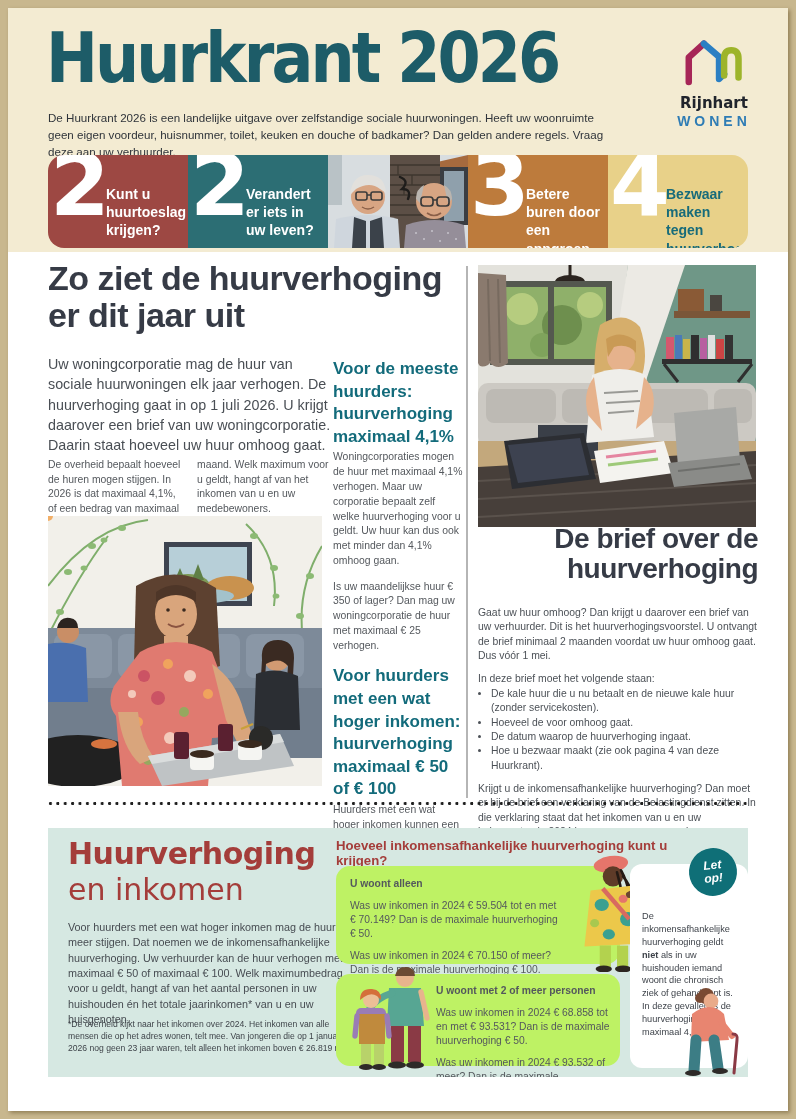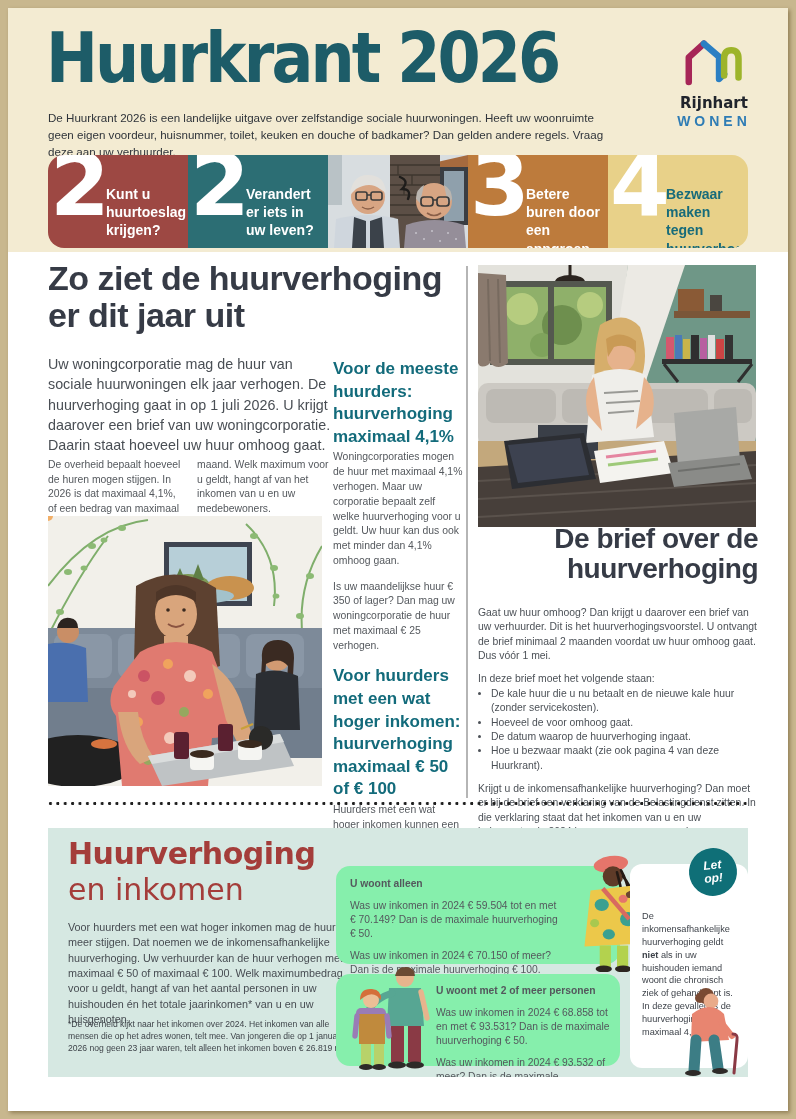--- a/index.html
+++ b/index.html
@@ -52,21 +52,21 @@
      background-image:radial-gradient(circle at 2.5px 2.5px,#1e1e1e 1.4px,transparent 1.7px);
      background-size:7.4px 5px;background-repeat:repeat-x;}
 
   
   .mint{position:absolute;left:40px;top:820px;width:700px;height:249px;background:#d6e8e2;overflow:hidden;}
   .mint-title-bold{position:absolute;left:20px;top:8px;font-family:"DejaVu Sans",sans-serif;font-weight:bold;font-size:30px;letter-spacing:-.5px;color:#a43d3a;}
   .mint-title-light{position:absolute;left:20px;top:44px;font-family:"DejaVu Sans",sans-serif;font-size:30px;color:#a43d3a;}
   .mint-body{position:absolute;left:20px;top:92px;width:276px;font-size:10.8px;line-height:1.42;color:#474c52;}
   .mint-foot{position:absolute;left:20px;top:190px;width:290px;font-size:8.6px;line-height:1.4;color:#3f444a;}
   .qa-heading{position:absolute;left:288px;top:10px;width:385px;font-size:13.2px;font-weight:bold;color:#a43d3a;}
-  .card{position:absolute;background:#86efac;border-radius:14px;}
+  .card{position:absolute;background:#bef264;border-radius:14px;}
   .card1{left:288px;top:38px;width:284px;height:98px;padding:11px 14px;box-sizing:border-box;}
   .card2{left:288px;top:146px;width:284px;height:92px;padding:10px 4px 10px 100px;box-sizing:border-box;}
   .card-title{font-size:11px;font-weight:bold;color:#272c33;margin:0 0 3px;}
   .card p{margin:0 0 8px;font-size:10.3px;line-height:1.36;color:#54585d;width:212px;}
   .card2 p{width:176px;}
   .person1{position:absolute;left:522px;top:26px;width:94px;height:118px;}
   .person2{position:absolute;left:294px;top:136px;width:102px;height:106px;}
   .letop-card{position:absolute;left:582px;top:36px;width:118px;height:204px;background:#fff;border-radius:12px;}
   .letop-text{position:absolute;left:594px;top:82px;width:100px;font-size:9.2px;line-height:1.4;color:#3e434a;}
   .letop-badge{position:absolute;left:641px;top:20px;width:48px;height:48px;border-radius:50%;background:#0f6f77;
@@ -338,20 +338,21 @@
   </div>
 
   <div class="dotline"></div>
 
   <div class="mint">
     <div class="mint-title-bold">Huurverhoging</div>
     <div class="mint-title-light">en inkomen</div>
     <div class="mint-body">Voor huurders met een wat hoger inkomen mag de huur meer stijgen. Dat noemen we de inkomensafhankelijke huurverhoging. Uw verhuurder kan de huur verhogen met maximaal € 50 of maximaal € 100. Welk maximumbedrag voor u geldt, hangt af van het aantal personen in uw huishouden én het totale jaarinkomen* van u en uw huisgenoten.</div>
     <div class="mint-foot">*De overheid kijkt naar het inkomen over 2024. Het inkomen van alle mensen die op het adres wonen, telt mee. Van jongeren die op 1 januari 2026 nog geen 23 jaar waren, telt alleen het inkomen boven € 26.819 mee.</div>
 
+    <div class="qa-heading">Hoeveel inkomensafhankelijke huurverhoging kunt u krijgen?</div>
 
     <div class="card card1">
       <p class="card-title">U woont alleen</p>
       <p>Was uw inkomen in 2024 € 59.504 tot en met € 70.149? Dan is de maximale huurverhoging € 50.</p>
       <p>Was uw inkomen in 2024 € 70.150 of meer? Dan is de maximale huurverhoging € 100.</p>
     </div>
     <svg class="person1" viewBox="0 0 92 116">
       <ellipse cx="40" cy="10" rx="17" ry="8" fill="#e5756b" transform="rotate(-8 40 10)"></ellipse>
       <circle cx="42" cy="22" r="10" fill="#5e3b28"></circle>
       <path d="M50,16 q12,22 8,46 M46,18 q8,26 4,50 M52,22 q14,18 10,40" fill="none" stroke="#241a14" stroke-width="2.6" stroke-linecap="round"></path>

